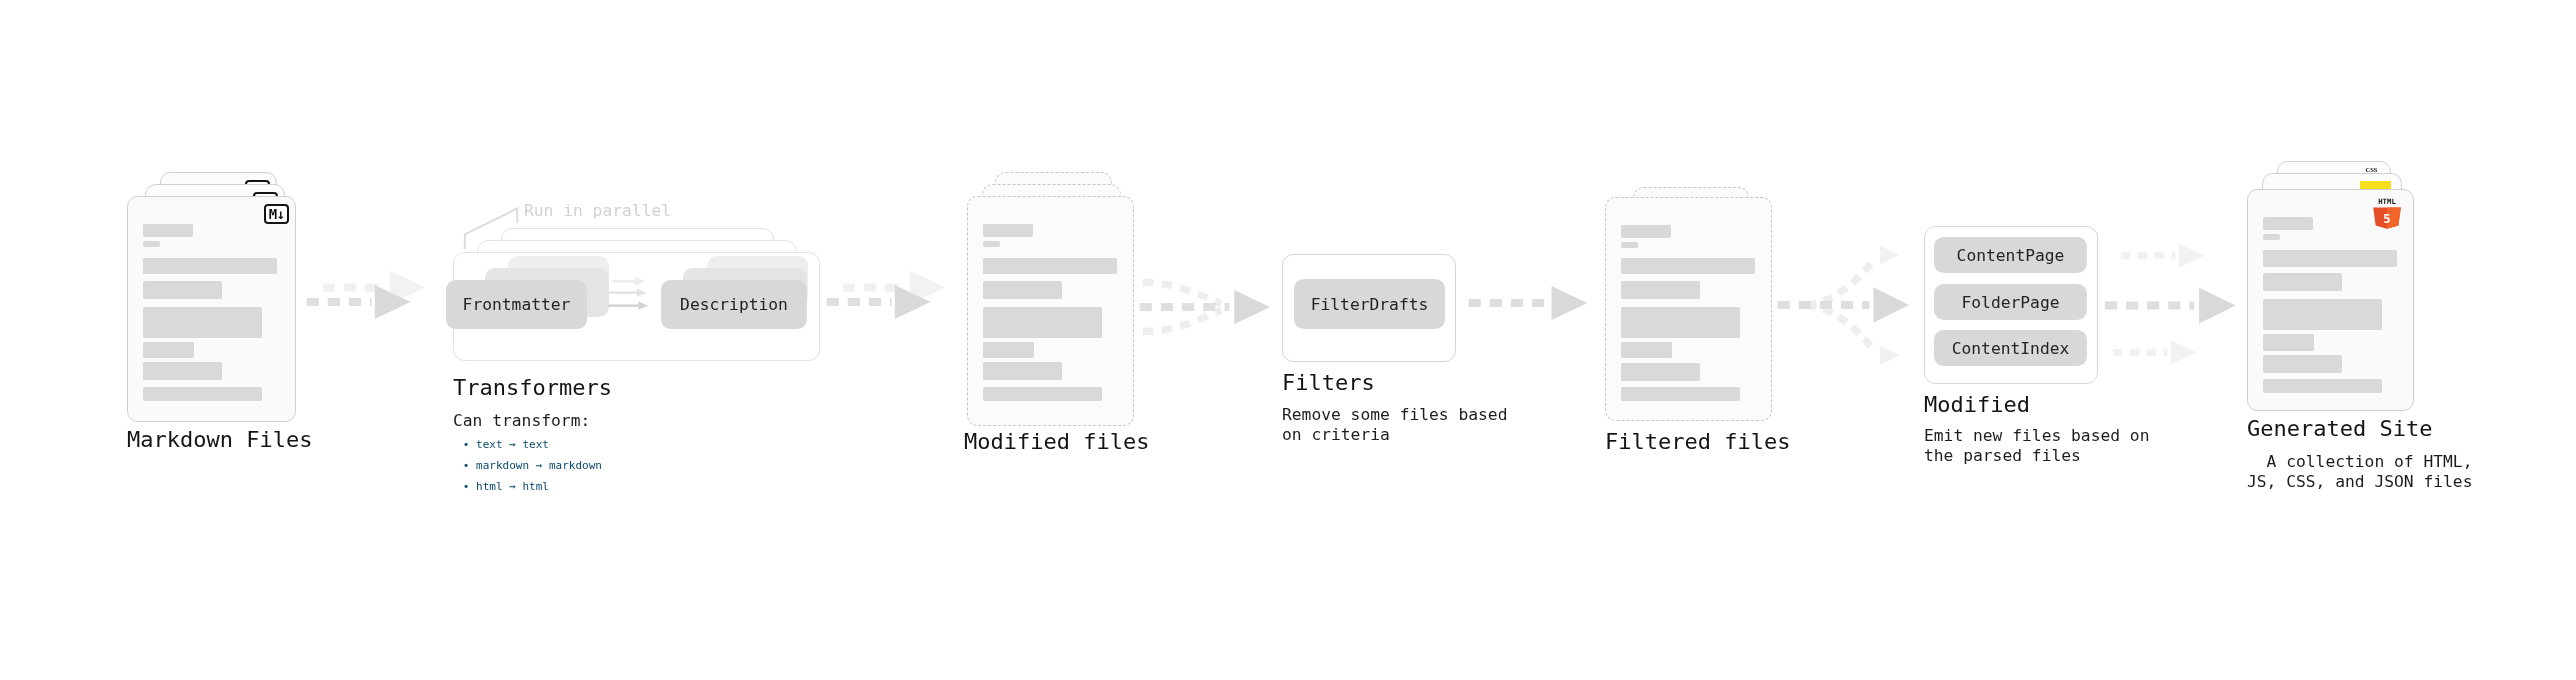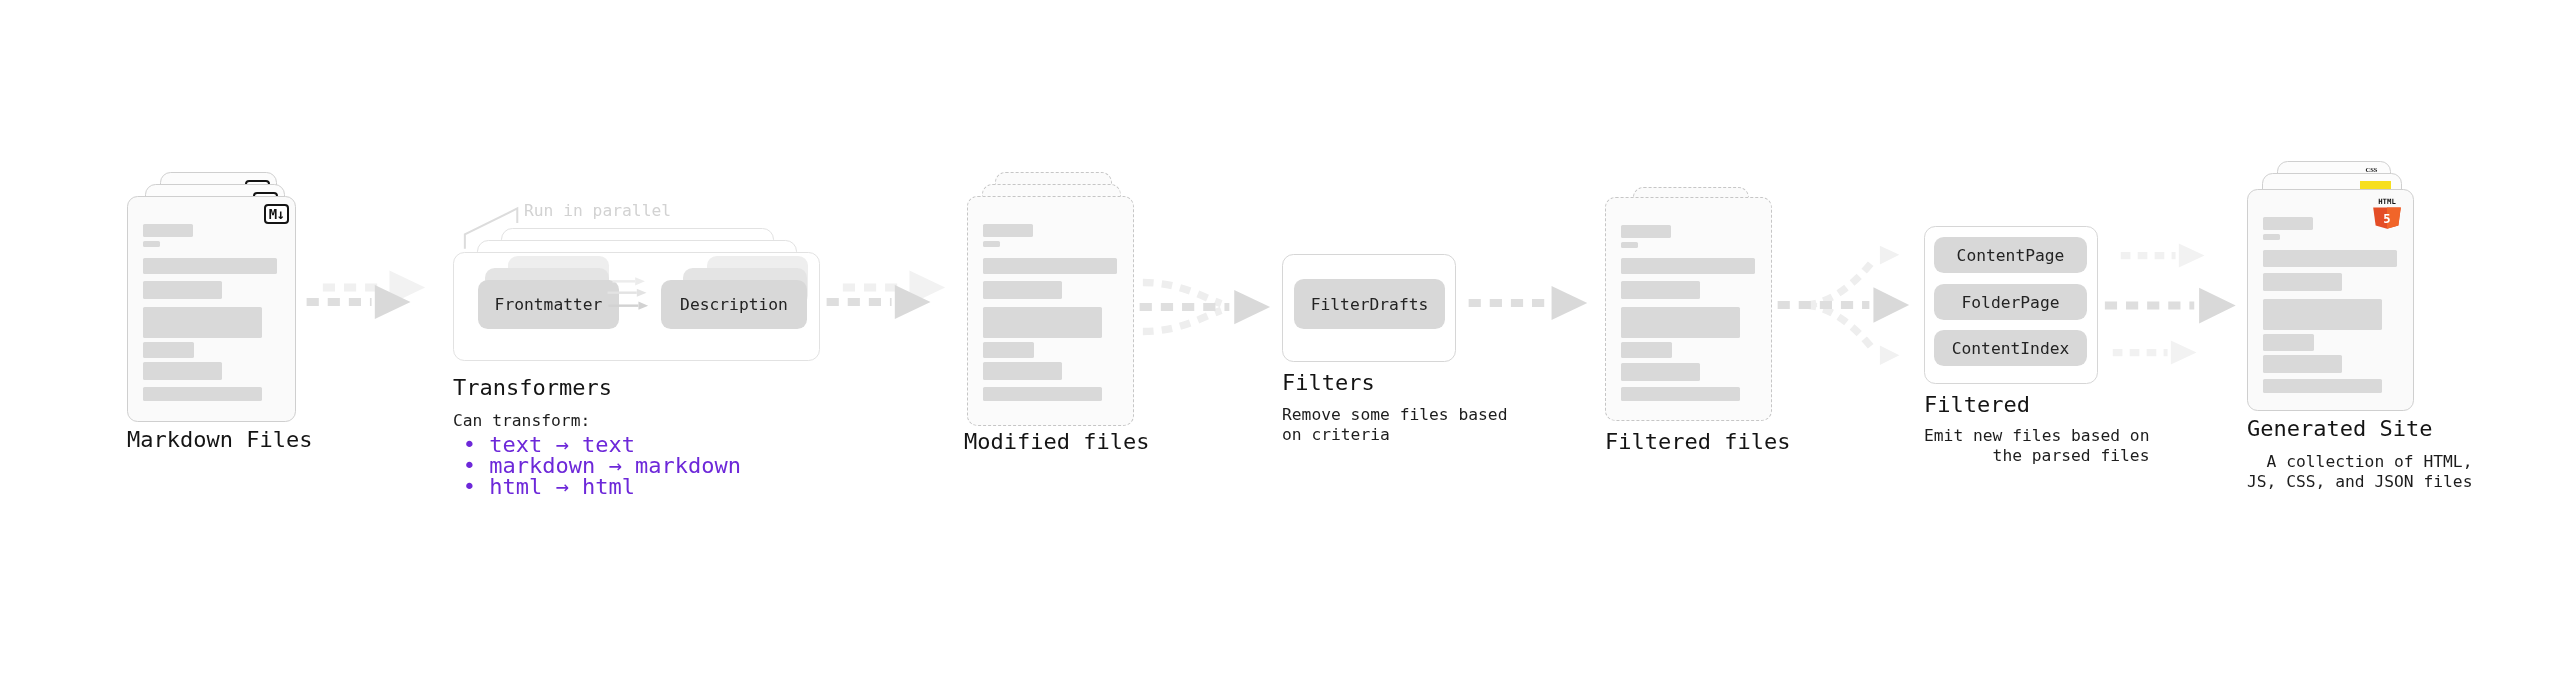--- a/index.html
+++ b/index.html
@@ -19,21 +19,21 @@
   .panel-box{position:absolute;background:#ffffff;border:1.6px solid #d6d6d6;border-radius:11.4px;}
   
   .pill{position:absolute;background:#d8d8d8;border-radius:9.8px;display:flex;align-items:center;justify-content:center;
         font-size:16.3px;color:#232323;white-space:nowrap;}
   .pill.ghost1{background:#e4e4e4;}
   .pill.ghost2{background:#eeeeee;}
   
   .stage-label{position:absolute;font-size:22px;font-weight:500;color:#141414;white-space:nowrap;}
   .stage-desc{position:absolute;font-size:16.3px;line-height:20.3px;color:#1d1d1d;white-space:pre-line;}
   .callout-text{position:absolute;font-size:16.3px;color:#d2d2d2;white-space:nowrap;}
-  .bullet-list{position:absolute;margin:0;padding:0 0 0 9.8px;list-style:none;font-size:22px;line-height:21px;color:#6d28d9;}
+  .bullet-list{position:absolute;margin:0;padding:0 0 0 9.8px;list-style:none;font-size:11px;line-height:21px;color:#0c4a6e;}
   
   .md-icon{position:absolute;top:6.5px;right:6.5px;border:2.4px solid #141414;border-radius:4.1px;background:#ffffff;
            padding:0 2.4px;font-size:14px;font-weight:bold;letter-spacing:-0.8px;line-height:16.3px;color:#141414;}
   
   .css-badge{position:absolute;top:4.9px;right:8.1px;width:21px;text-align:center;font-family:Liberation Serif, serif;}
   .css-badge .css-txt{font-size:6.5px;font-weight:bold;line-height:6.5px;color:#111111;}
   .css-badge .css-bar{height:3.3px;margin-top:0.8px;border-radius:0.8px;background:#2965f1;}
   .js-badge{position:absolute;top:6.5px;right:9.8px;width:31px;height:13px;background:#f7df1e;}
 </style>
 </head>
@@ -75,21 +75,21 @@
     <path d="M 7 58 L 7 40 L 72 8 L 72 26" stroke="#dcdcdc" stroke-width="2.5" fill="none"></path>
   </svg>
   <div class="callout-text" style="left:524px;top:201px;">Run in parallel</div>
 
   <div class="outline-box" style="left:501px;top:228px;width:271px;height:107px;"></div>
   <div class="outline-box" style="left:477px;top:240px;width:318px;height:107px;"></div>
   <div class="outline-box" style="left:453px;top:252px;width:365px;height:107px;"></div>
 
   <div class="pill ghost2" style="left:508px;top:256px;width:101px;height:49px;"></div>
   <div class="pill ghost1" style="left:485px;top:268px;width:124px;height:49px;"></div>
-  <div class="pill" style="left:478px;top:280px;width:141px;height:49px;">Frontmatter</div>
+  <div class="pill" style="left:446px;top:280px;width:141px;height:49px;">Frontmatter</div>
 
   <svg class="abs" style="left:606px;top:273px;" width="47" height="41" viewBox="0 0 58 50">
     <line x1="8" y1="10" x2="36" y2="10" stroke="#ececec" stroke-width="3"></line>
     <polygon points="36,5 48,10 36,15" fill="#ececec"></polygon>
     <line x1="2" y1="24" x2="38" y2="24" stroke="#e3e3e3" stroke-width="3"></line>
     <polygon points="38,19 50,24 38,29" fill="#e3e3e3"></polygon>
     <line x1="3" y1="40" x2="40" y2="40" stroke="#d2d2d2" stroke-width="3"></line>
     <polygon points="40,35 52,40 40,45" fill="#d2d2d2"></polygon>
   </svg>
 
@@ -171,22 +171,22 @@
     <path d="M 38 85 C 68 88 96 110 120 140" stroke="#eeeeee" stroke-width="9" stroke-dasharray="12 9" fill="none"></path>
     <polygon points="128,135 152,147 128,159" fill="#f1f1f1"></polygon>
     <line x1="2" y1="85" x2="115" y2="85" stroke="#dedede" stroke-width="10" stroke-dasharray="15 11"></line>
     <polygon points="120,63 164,85 120,107" fill="#d9d9d9"></polygon>
   </svg>
 
   <div class="panel-box" style="left:1924px;top:226px;width:172px;height:156px;"></div>
   <div class="pill" style="left:1934px;top:237px;width:153px;height:36px;">ContentPage</div>
   <div class="pill" style="left:1934px;top:284px;width:153px;height:36px;">FolderPage</div>
   <div class="pill" style="left:1934px;top:330px;width:153px;height:36px;">ContentIndex</div>
-  <div class="stage-label" style="left:1924px;top:392px;">Filtered</div>
-  <div class="stage-desc" style="left:1924px;top:426px;text-align:right;">Emit new files based on
+  <div class="stage-label" style="left:1924px;top:392px;">Modified</div>
+  <div class="stage-desc" style="left:1924px;top:426px;">Emit new files based on
 the parsed files</div>
 
   <svg class="abs" style="left:2119px;top:241px;" width="93" height="29" viewBox="0 0 115 36">
     <line x1="2" y1="18" x2="70" y2="18" stroke="#f1f1f1" stroke-width="9" stroke-dasharray="12 9"></line>
     <polygon points="74,3 106,18 74,33" fill="#f2f2f2"></polygon>
   </svg>
   <svg class="abs" style="left:2103px;top:286px;" width="137" height="39" viewBox="0 0 168 48">
     <line x1="2" y1="24" x2="112" y2="24" stroke="#dedede" stroke-width="10" stroke-dasharray="15 11"></line>
     <polygon points="118,2 163,24 118,46" fill="#d9d9d9"></polygon>
   </svg>

